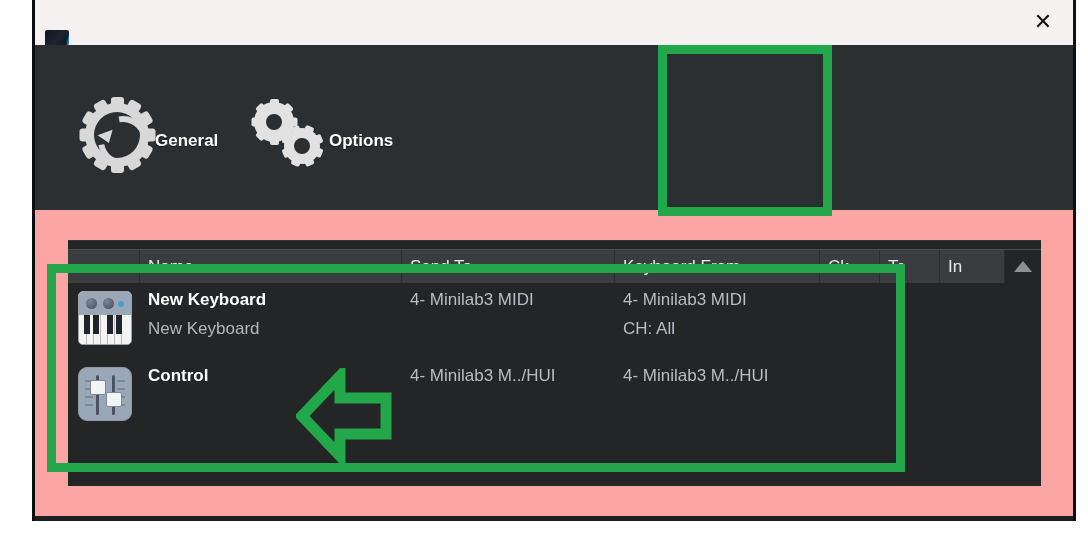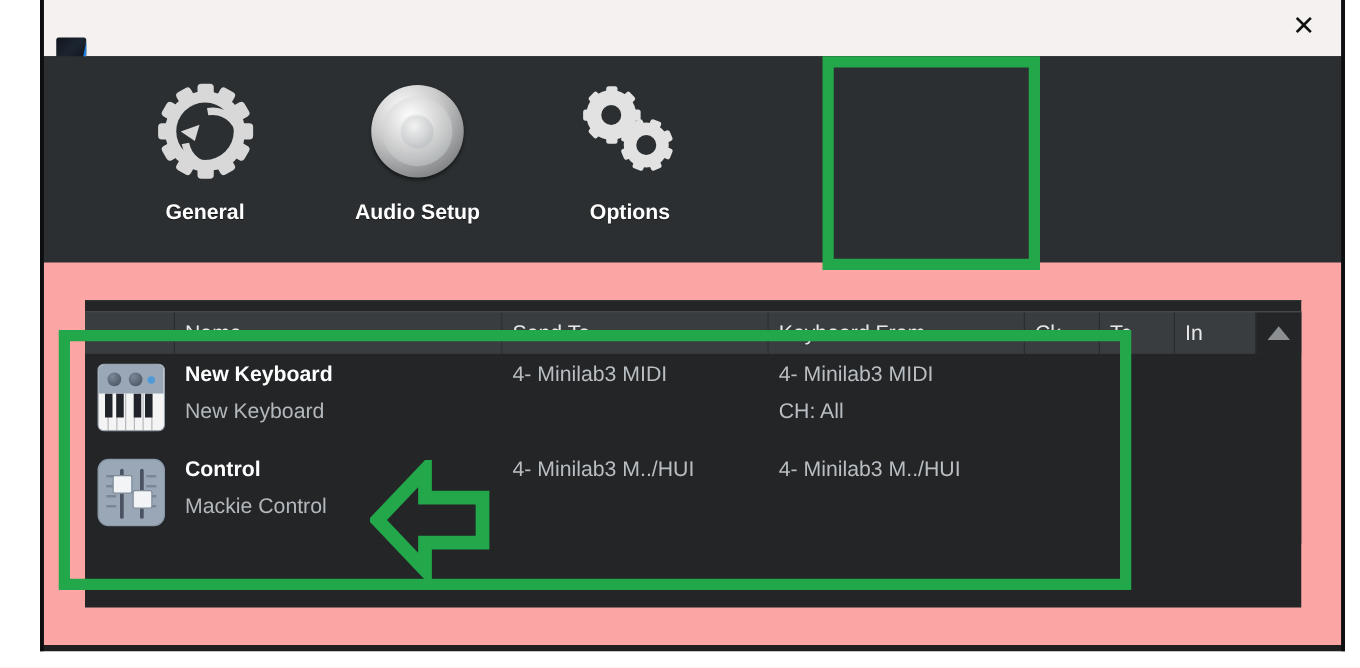--- a/index.html
+++ b/index.html
@@ -106,21 +106,21 @@
     height: 170px;
     background: #2b2f31;
     display: flex;
     align-items: flex-start;
   }
   .tb-item {
     width: 170px;
     height: 160px;
     margin-top: 3px;
     display: flex;
-    flex-direction: column;
+    flex-direction: row;
     align-items: center;
     justify-content: flex-start;
     padding-top: 14px;
     box-sizing: border-box;
     position: relative;
   }
   .tb-item.selected {
     background: #2e7cb5;
     border: 2px solid #b9d6ea;
   }
@@ -516,26 +516,20 @@
             </div>
             <div class="gear-body"></div>
             <div class="gear-hole"></div>
             <div class="refresh-ring"></div>
           </div>
         </div>
         <div class="tb-label">General</div>
       </div>
 
 
-      <div class="tb-item">
-        <div class="tb-icon">
-          <div class="knob"></div>
-        </div>
-        <div class="tb-label">Audio Setup</div>
-      </div>
 
 
       <div class="tb-item">
         <div class="tb-icon">
           <div class="gears2">
             <div class="mini-gear" style="left:2px;top:2px;width:46px;height:46px;">
               <div class="mg-teeth">
                 <i style="height:46px;margin-top:-23px;transform:rotate(0deg)"></i>
                 <i style="height:46px;margin-top:-23px;transform:rotate(45deg)"></i>
                 <i style="height:46px;margin-top:-23px;transform:rotate(90deg)"></i>
@@ -628,21 +622,20 @@
                     <i style="right:6px;top:36px"></i>
                 </div>
                 <span class="mx-track" style="left:17px;"></span>
                 <span class="mx-track" style="left:33px;"></span>
                 <span class="mx-cap" style="left:11px;top:12px;"></span>
                 <span class="mx-cap" style="left:27px;top:24px;"></span>
               </div>
             </div>
             <div class="cell col-name">
               <div class="name-primary">Control</div>
-              <div class="name-secondary">Mackie Control</div>
             </div>
             <div class="cell col-send">4- Minilab3 M../HUI</div>
             <div class="cell col-recv">
               <div>4- Minilab3 M../HUI</div>
             </div>
             <div class="cell col-ck"></div>
             <div class="cell col-tc"></div>
             <div class="cell col-in"></div>
           </div>
 

